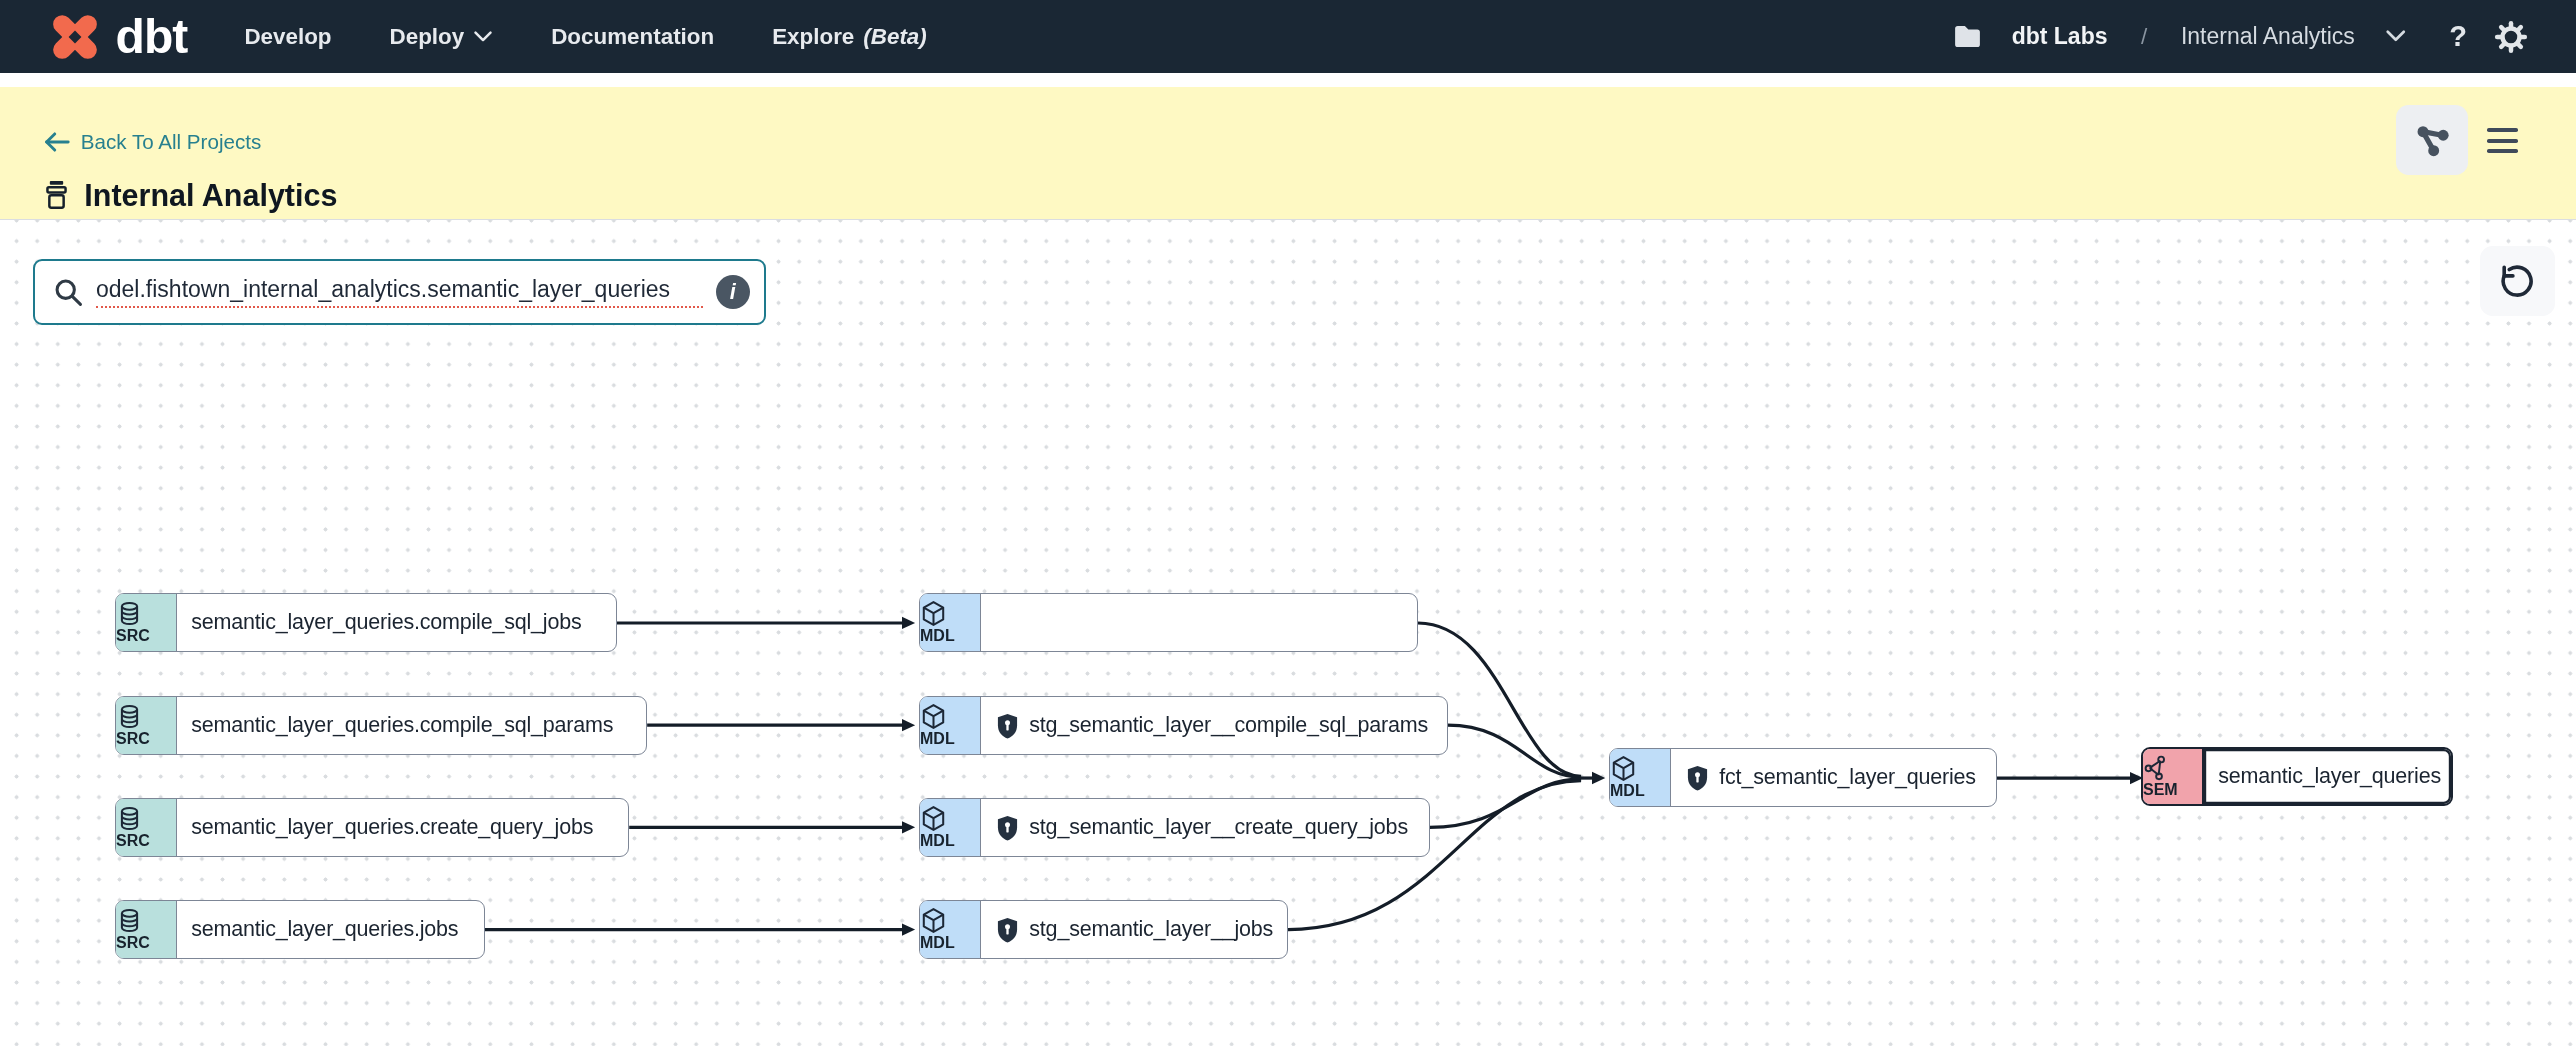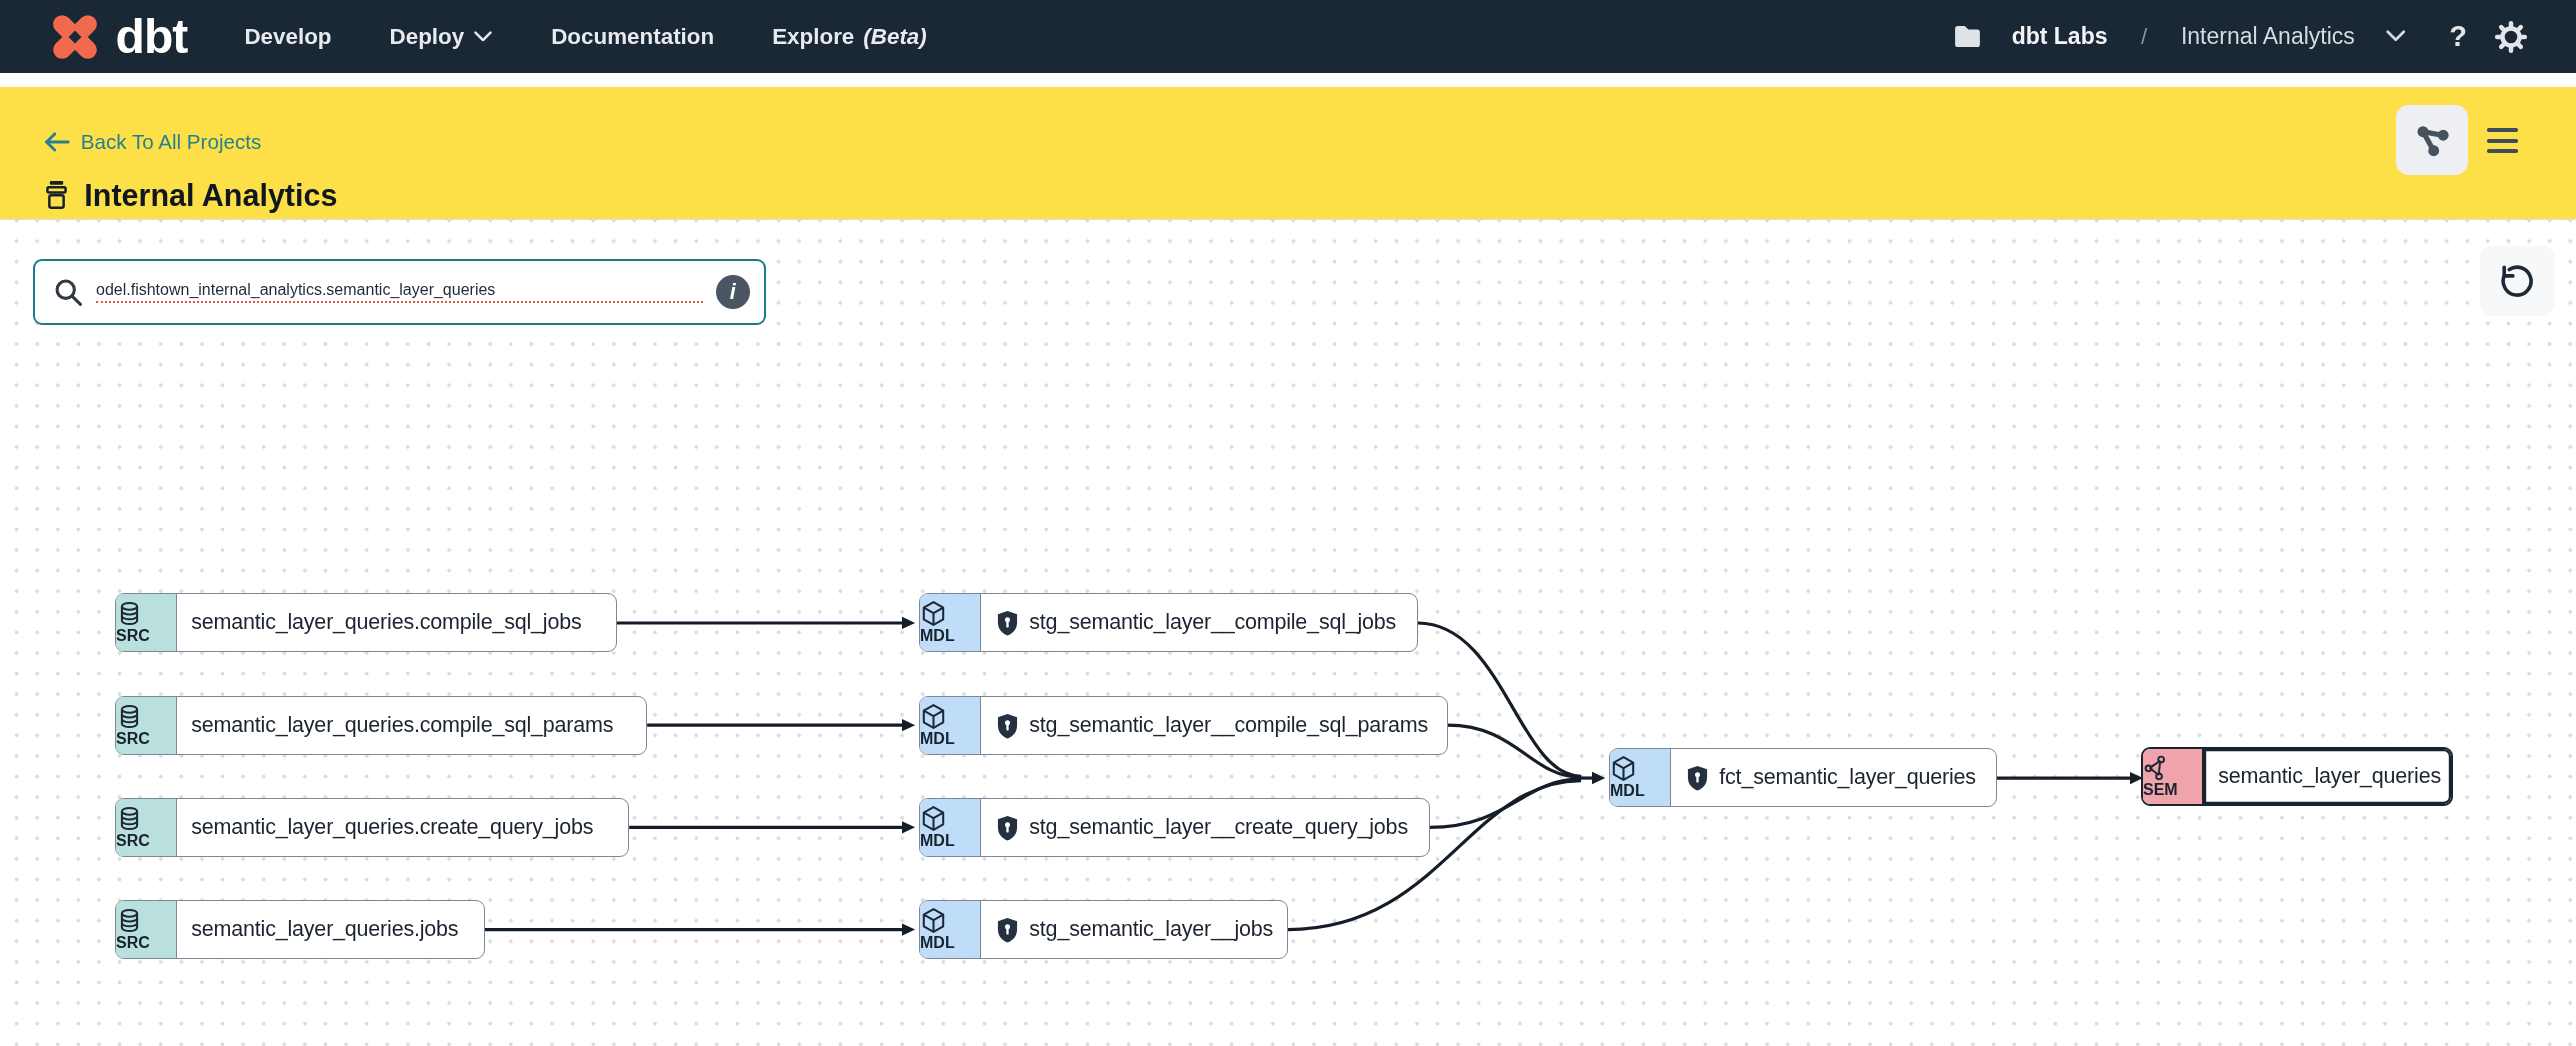--- a/index.html
+++ b/index.html
@@ -18,21 +18,21 @@
   .nav-link em{ font-style:italic; font-weight:600; }
   .nav-right{ margin-left:auto; display:flex; align-items:center; }
   .account{ display:flex; align-items:center; gap:30px; cursor:pointer; }
   .account .org{ color:#f2f4f6; font-size:23px; font-weight:700; }
   .account .slash{ color:#8a95a1; font-size:22.4px; margin:0 3.6px; }
   .account .project{ color:#d5dbe1; font-size:23px; font-weight:400; }
   .help-btn{ color:#e2e6ea; font-size:29px; font-weight:700; margin-left:43px; cursor:pointer; }
   .gear-btn{ margin-left:27px; cursor:pointer; display:flex; }
 
   
-  .subheader{ position:absolute; left:0; top:87px; width:2576px; height:132px; background:#fde047; }
+  .subheader{ position:absolute; left:0; top:87px; width:2576px; height:132px; background:#fef9c3; }
   .back-link{ position:absolute; left:43px; top:43px; display:flex; align-items:center; gap:10.8px;
     color:#27808f; font-size:20.6px; font-weight:500; text-decoration:none; cursor:pointer; }
   .title-row{ position:absolute; left:43px; top:91px; display:flex; align-items:center; gap:14.3px; }
   .page-title{ font-size:30.5px; font-weight:600; color:#0f1720; }
   .lineage-btn{ position:absolute; left:2396px; top:18px; width:72px; height:70px; background:#edeff2;
     border:none; border-radius:12.5px; display:flex; align-items:center; justify-content:center; cursor:pointer; }
   .menu-btn{ position:absolute; left:2487px; top:41px; width:30.5px; height:25px; display:flex;
     flex-direction:column; justify-content:space-between; cursor:pointer; }
   .menu-btn span{ display:block; width:30.5px; height:4px; background:#3f4a5a; border-radius:1.8px; }
 
@@ -44,21 +44,21 @@
     background-size:20.6px 20.6px; background-position:6.3px 10.8px;
   }
   #edge-layer{ position:absolute; left:0; top:0; width:2576px; height:1047px; pointer-events:none; z-index:2; }
   #node-layer{ position:absolute; left:0; top:0; width:2576px; height:1047px; z-index:3; pointer-events:none; }
 
   .searchbox{
     position:absolute; left:33px; top:259px; width:733px; height:66px; z-index:4;
     background:#ffffff; border:2.7px solid #1e7a8d; border-radius:9px;
     display:flex; align-items:center; padding:0 14.3px 0 18px; gap:12.5px;
   }
-  .search-text{ font-size:16px; color:#1f2937; white-space:nowrap; overflow:hidden; flex:1;
+  .search-text{ font-size:23px; color:#1f2937; white-space:nowrap; overflow:hidden; flex:1;
     border-bottom:2.7px dotted #e2584a; padding-bottom:2.7px; }
   .info-icon{ flex:0 0 34px; width:34px; height:34px; border-radius:50%; background:#4a5663; color:#ffffff;
     font-size:21.5px; font-weight:700; display:flex; align-items:center; justify-content:center; font-style:italic; }
   .reset-btn{ position:absolute; left:2480px; top:246px; width:75px; height:70px; z-index:4;
     background:#f7f8fa; border:none; border-radius:12.5px; display:flex; align-items:center; justify-content:center; cursor:pointer; }
 
   
   .node{ position:absolute; display:flex; height:59px; background:#ffffff; border:1.8px solid #7d8696;
     border-radius:9px; pointer-events:auto; cursor:pointer; }
   .node .badge{ flex:0 0 61px; width:61px; border-right:1.8px solid #7d8696; border-radius:7.2px 0 0 7.2px;
@@ -260,28 +260,20 @@
       </div>
     </div>
     <div class="node mdl" style="left: 919px; top: 593px; width: 499px; height: 59px;">
       <div class="badge">
         <svg viewBox="0 0 32 32">
           <path d="M16 2.5 L27.5 9 V23 L16 29.5 L4.5 23 V9 Z" fill="none" stroke="#1c2736" stroke-width="2.4" stroke-linejoin="round"></path>
           <path d="M4.5 9 L16 15.5 L27.5 9 M16 15.5 V29.5" fill="none" stroke="#1c2736" stroke-width="2.4" stroke-linejoin="round"></path>
         </svg>
         <span class="badge-label">MDL</span>
       </div>
-      <div class="body">
-        <svg width="25" height="28" viewBox="0 0 30 32">
-          <path d="M15 1.5 L26.5 5.5 V15 C26.5 23.5 21.5 28.2 15 31 C8.5 28.2 3.5 23.5 3.5 15 V5.5 Z" fill="#253140"></path>
-          <circle cx="15" cy="12" r="3" fill="#ffffff"></circle>
-          <rect x="13.6" y="13.5" width="2.8" height="8" rx="1.4" fill="#ffffff"></rect>
-        </svg>
-        <span class="label">stg_semantic_layer__compile_sql_jobs</span>
-      </div>
     </div>
     <div class="node mdl" style="left: 919px; top: 696px; width: 529px; height: 59px;">
       <div class="badge">
         <svg viewBox="0 0 32 32">
           <path d="M16 2.5 L27.5 9 V23 L16 29.5 L4.5 23 V9 Z" fill="none" stroke="#1c2736" stroke-width="2.4" stroke-linejoin="round"></path>
           <path d="M4.5 9 L16 15.5 L27.5 9 M16 15.5 V29.5" fill="none" stroke="#1c2736" stroke-width="2.4" stroke-linejoin="round"></path>
         </svg>
         <span class="badge-label">MDL</span>
       </div>
       <div class="body">

